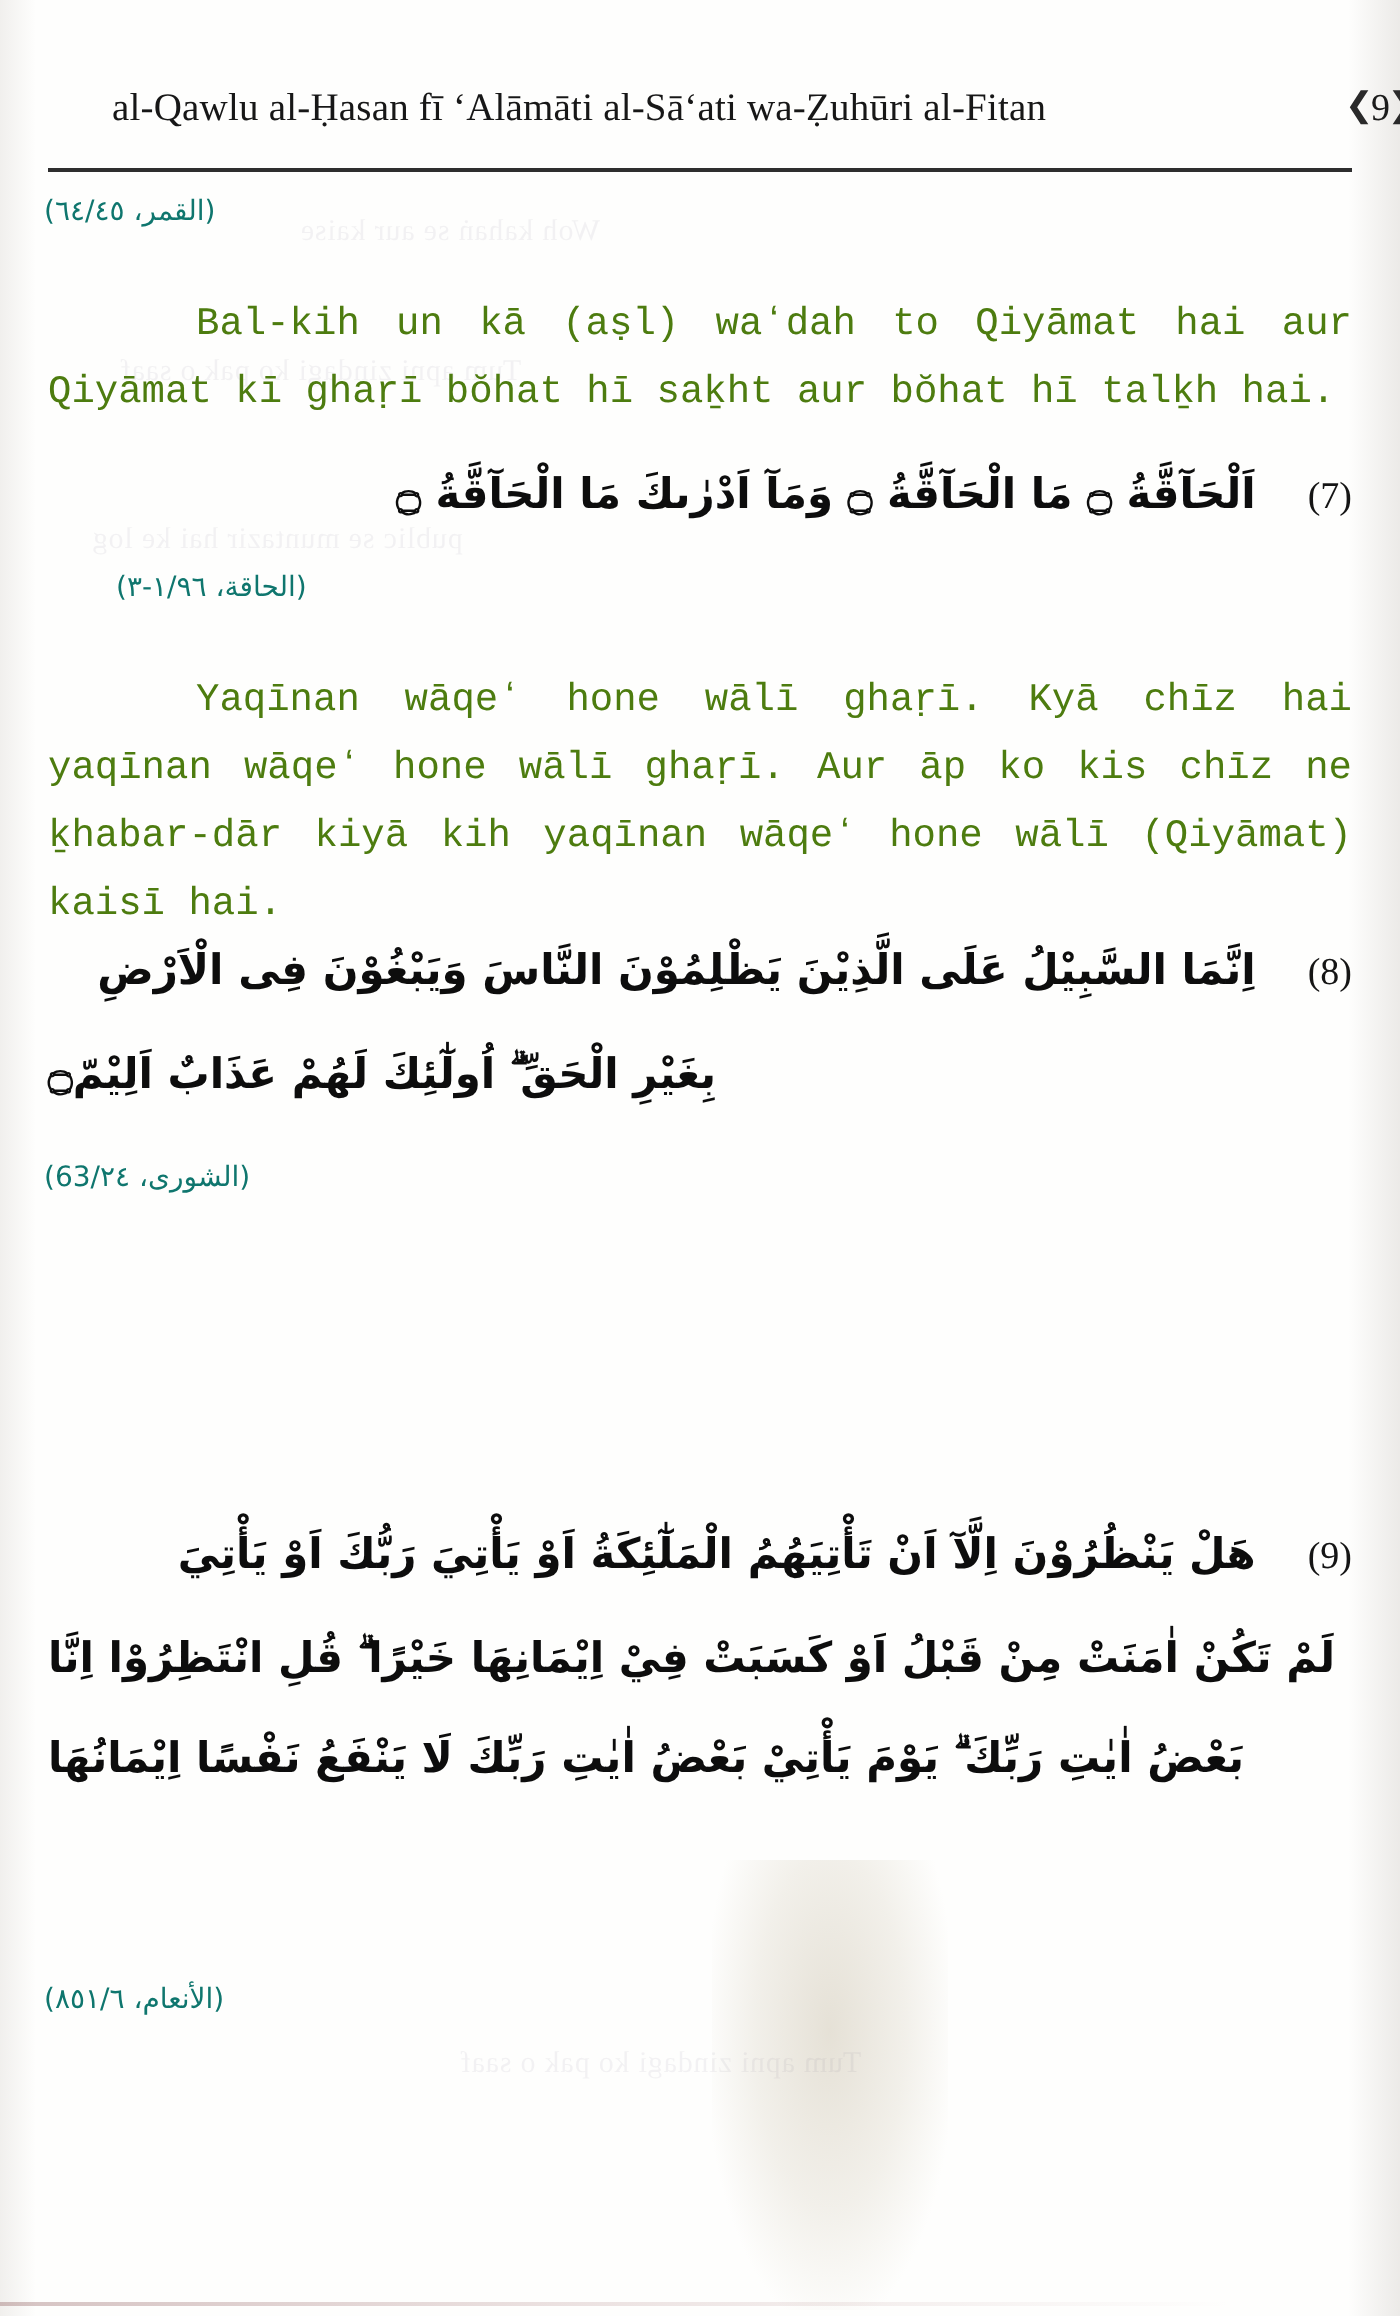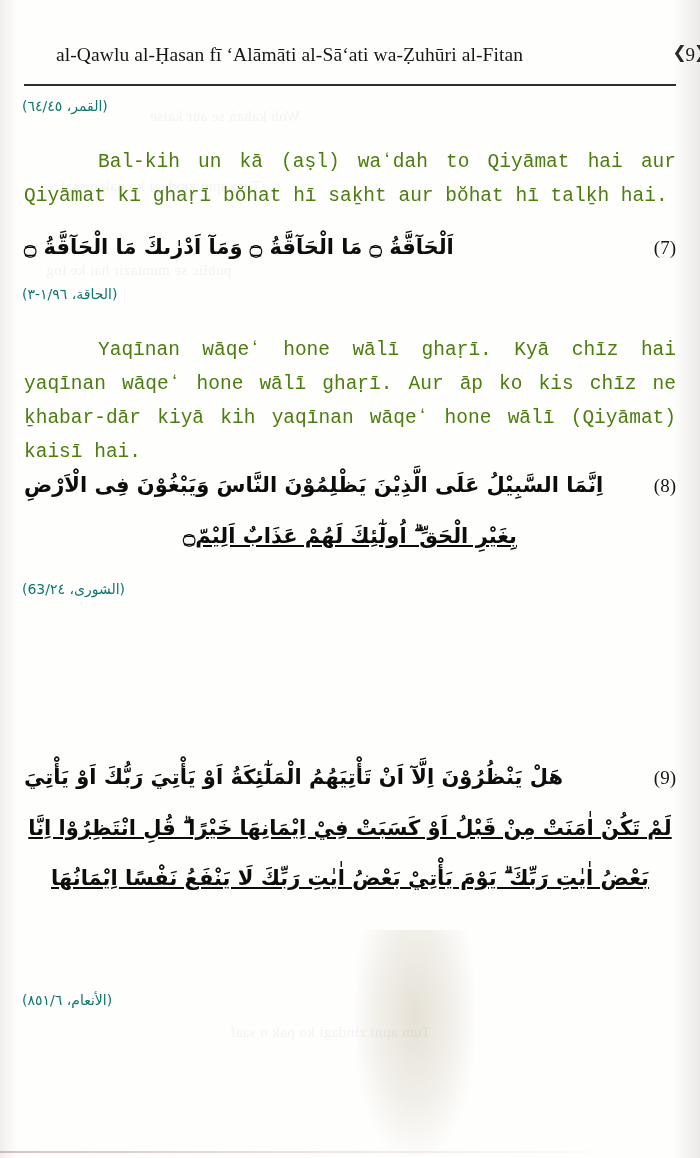--- a/index.html
+++ b/index.html
@@ -126,40 +126,40 @@
     font-family: "DejaVu Sans", "Liberation Sans", sans-serif;
     font-size: 21px;
     line-height: 50px;
     color: #0d0d0d;
     font-weight: 700;
   }
   .ayah-line {
     display: block;
     white-space: nowrap;
   }
-  .ayah-line.center { text-align: center; text-decoration: underline; }
+  .ayah-line.center { text-align: left; }
   .ayah-line.right  { text-align: right; }
 
   .num {
     font-family: "Liberation Serif", serif;
     font-size: 19px;
     font-weight: 400;
     direction: ltr;
     unicode-bidi: embed;
     display: inline-block;
     color: #151515;
   }
   .ayah-row {
     display: flex;
     direction: rtl;
     align-items: baseline;
     gap: 26px;
   }
   .ayah-row .num { flex: 0 0 auto; }
-  .ayah-row .ayah-text { flex: 1 1 auto; text-align: left; }
+  .ayah-row .ayah-text { flex: 1 1 auto; text-align: right; }
 </style>
 </head>
 <body>
 
 <div class="page">
 
   <div class="edge-shadow-left"></div>
   <div class="edge-shadow-right"></div>
   <div class="smudge"></div>
   <div class="bottom-line"></div>
@@ -178,21 +178,21 @@
   <div class="ref" style="top:98px;">(القمر، ٥٤/٤٦)</div>
 
   <div class="para" style="top:145px;">Bal-kih un kā (aṣl) waʻdah to Qiyāmat hai aur Qiyāmat kī ghaṛī bŏhat hī saḵht aur bŏhat hī talḵh hai.</div>
 
   <div class="ayah-block" style="top:222px;">
     <div class="ayah-row">
       <span class="num">(7)</span>
       <span class="ayah-text ayah-line">اَلْحَآقَّةُ ۝ مَا الْحَآقَّةُ ۝ وَمَآ اَدْرٰىكَ مَا الْحَآقَّةُ ۝</span>
     </div>
   </div>
-  <div class="ref" style="top:286px;">(الحاقة، ٦٩/١-٣)</div>
+  <div class="ref" style="top:286px;margin-left:36px;">(الحاقة، ٦٩/١-٣)</div>
 
   <div class="para" style="top:333px;">Yaqīnan wāqeʻ hone wālī ghaṛī. Kyā chīz hai yaqīnan wāqeʻ hone wālī ghaṛī. Aur āp ko kis chīz ne ḵhabar-dār kiyā kih yaqīnan wāqeʻ hone wālī (Qiyāmat) kaisī hai.</div>
 
   <div class="ayah-block" style="top:460px;">
     <div class="ayah-row">
       <span class="num">(8)</span>
       <span class="ayah-text ayah-line">اِنَّمَا السَّبِيْلُ عَلَى الَّذِيْنَ يَظْلِمُوْنَ النَّاسَ وَيَبْغُوْنَ فِى الْاَرْضِ</span>
     </div>
     <div class="ayah-line center">بِغَيْرِ الْحَقِّ ۗ اُولٰٓئِكَ لَهُمْ عَذَابٌ اَلِيْمّ۝</div>
   </div>

